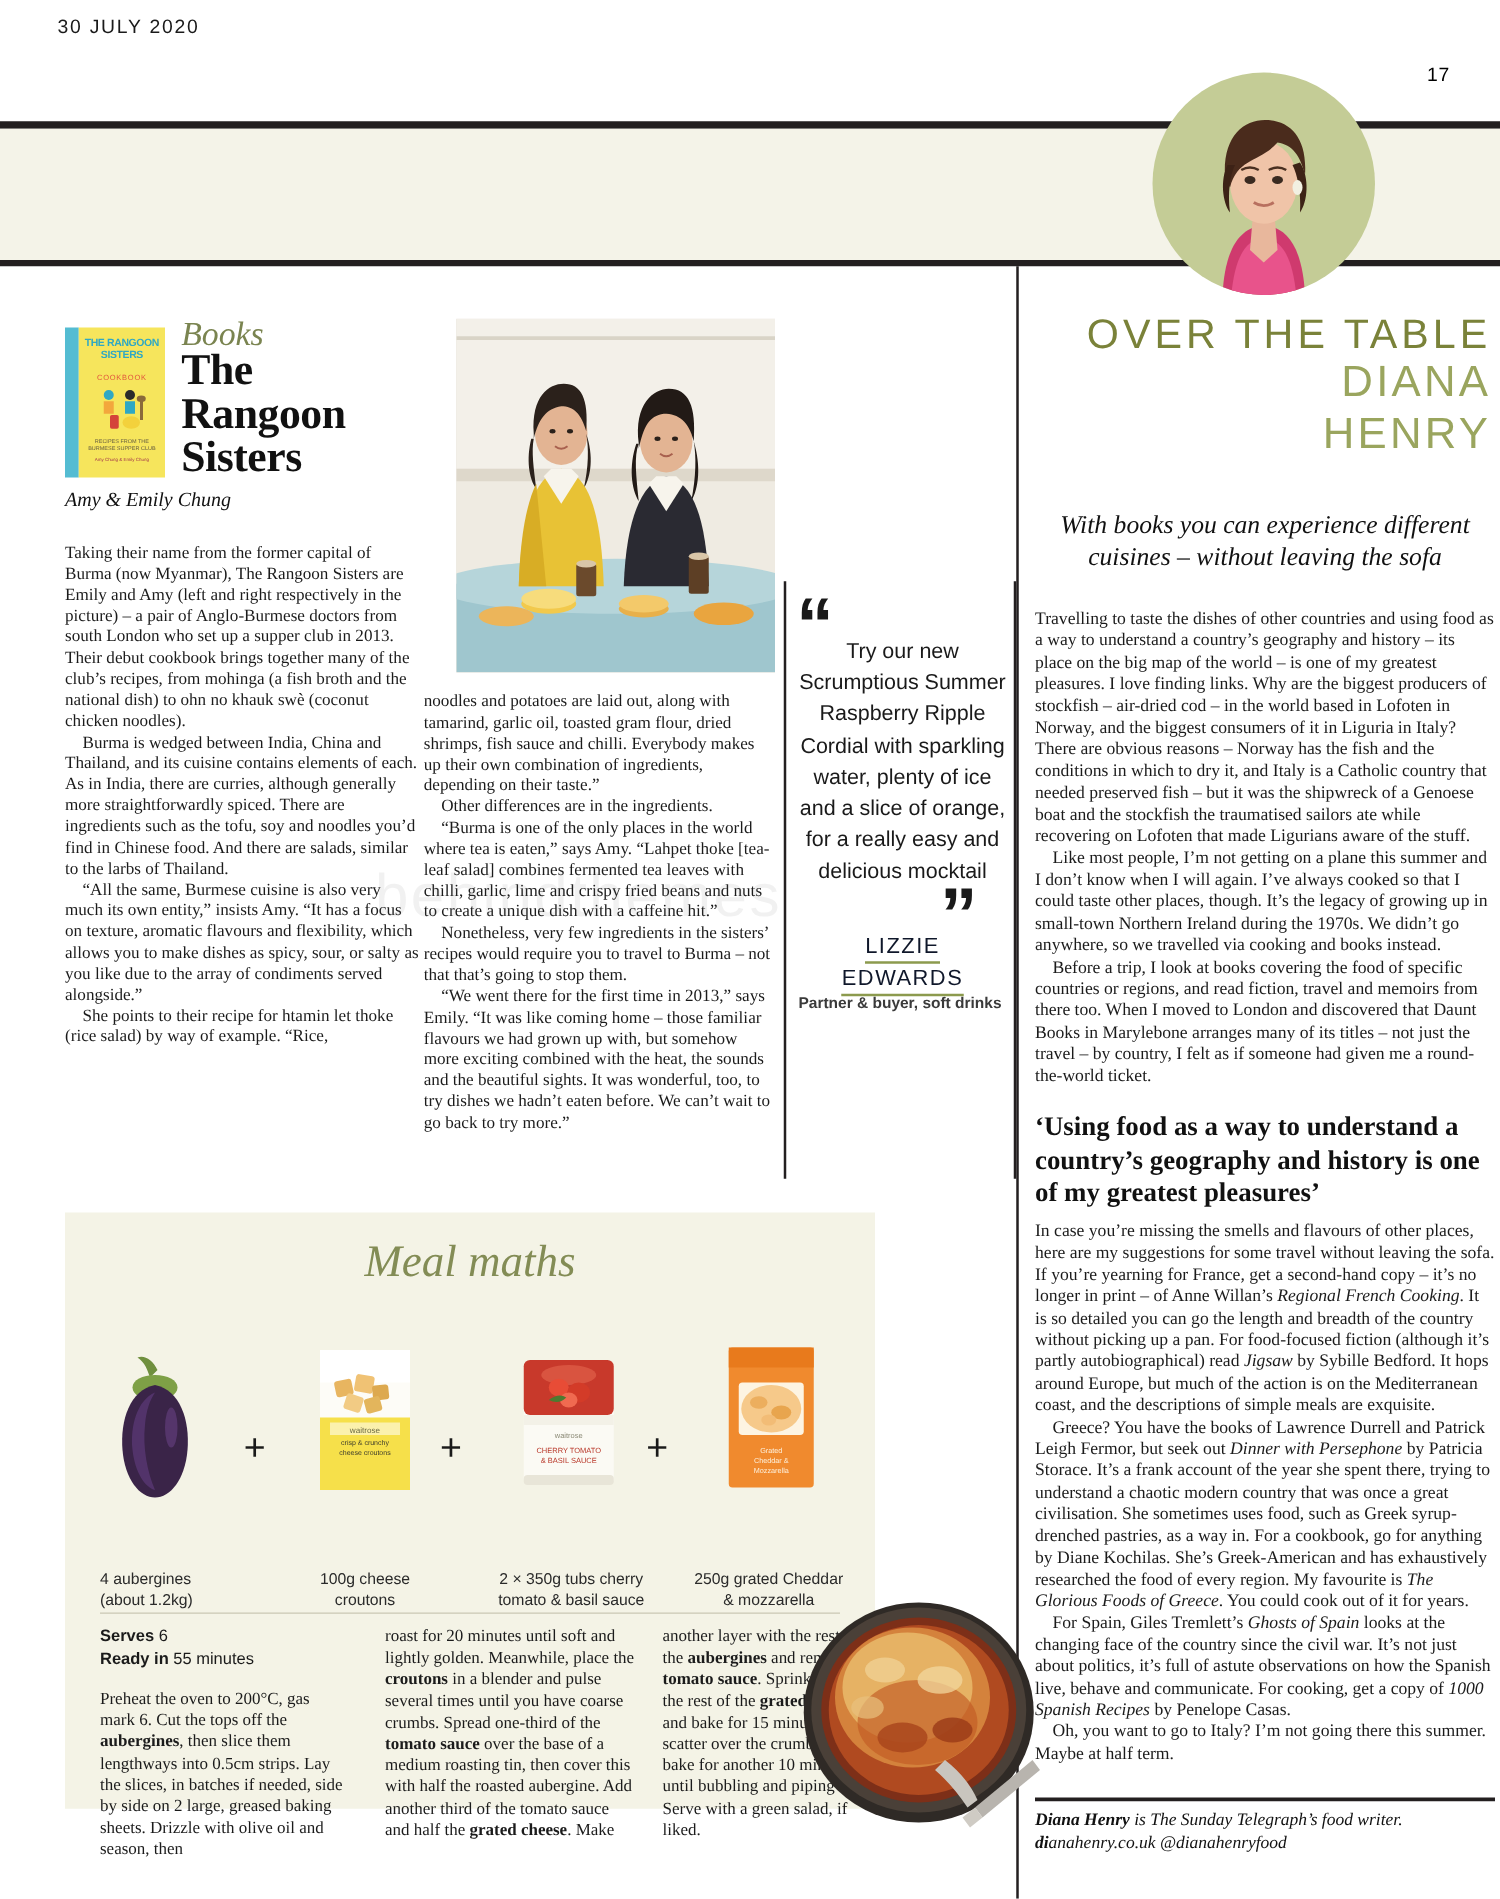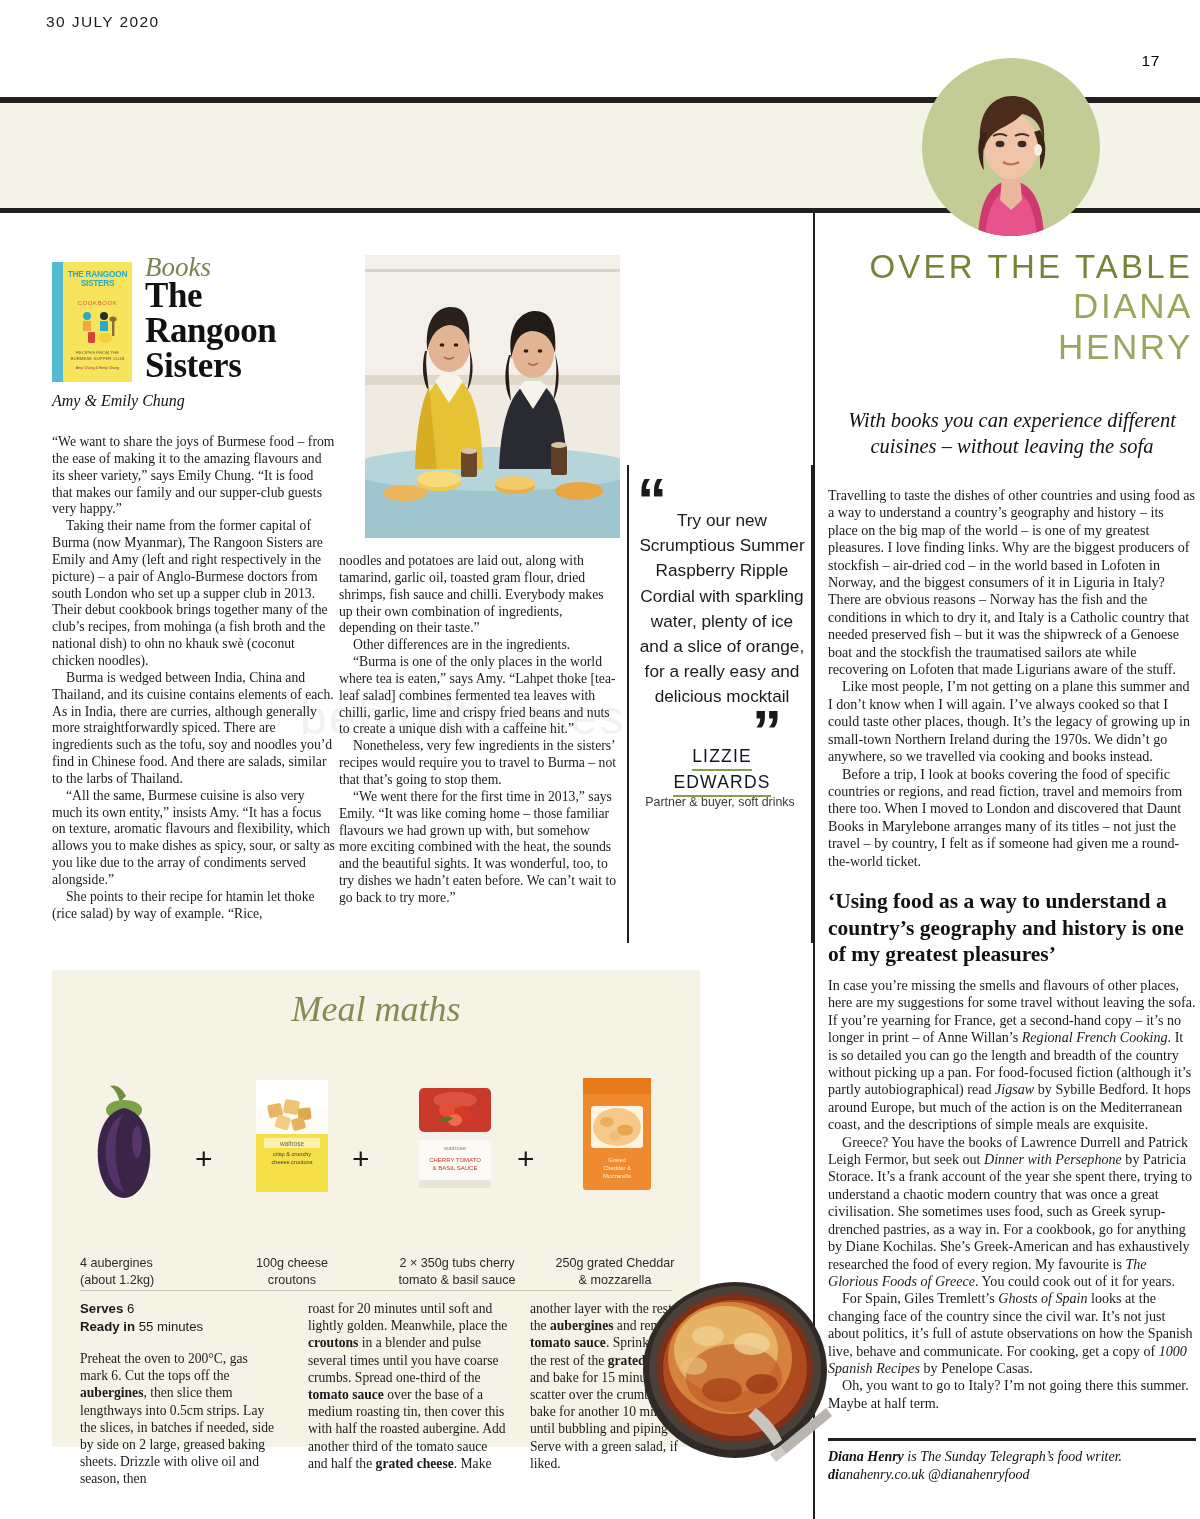--- a/index.html
+++ b/index.html
@@ -199,20 +199,21 @@
     padding-bottom: 1px;
   }
   .pq-role {
     position: absolute;
     left: 627px; top: 795px;
     width: 186px;
     text-align: center;
     font-family: "Liberation Sans", sans-serif;
     font-size: 12.4px;
     color: #3a3a3a;
+    font-weight: bold;
   }
 
   
   .ott-title {
     position: absolute;
     left: 841px; top: 247px;
     width: 352px;
     text-align: right;
     font-family: "Liberation Sans", sans-serif;
     font-size: 33px;
@@ -488,21 +489,20 @@
     <rect x="96" y="196" width="16" height="26" rx="2" fill="#6b4a2c"></rect>
     <ellipse cx="104" cy="196" rx="8" ry="3" fill="#d9c6a8"></ellipse>
     <rect x="186" y="190" width="16" height="30" rx="2" fill="#5d3f25"></rect>
     <ellipse cx="194" cy="190" rx="8" ry="3" fill="#d9c6a8"></ellipse>
     <ellipse cx="214" cy="236" rx="24" ry="9" fill="#e9a53f"></ellipse>
     <ellipse cx="40" cy="238" rx="22" ry="8" fill="#ecb55a"></ellipse>
   </svg>
 </div>
 
 <div class="body-col" id="books-col-1">
-  <p>“We want to share the joys of Burmese food – from the ease of making it to the amazing flavours and its sheer variety,” says Emily Chung. “It is food that makes our family and our supper-club guests very happy.”</p>
   <p>Taking their name from the former capital of Burma (now Myanmar), The Rangoon Sisters are Emily and Amy (left and right respectively in the picture) – a pair of Anglo-Burmese doctors from south London who set up a supper club in 2013. Their debut cookbook brings together many of the club’s recipes, from mohinga (a fish broth and the national dish) to ohn no khauk swè (coconut chicken noodles).</p>
   <p>Burma is wedged between India, China and Thailand, and its cuisine contains elements of each. As in India, there are curries, although generally more straightforwardly spiced. There are ingredients such as the tofu, soy and noodles you’d find in Chinese food. And there are salads, similar to the larbs of Thailand.</p>
   <p>“All the same, Burmese cuisine is also very much its own entity,” insists Amy. “It has a focus on texture, aromatic flavours and flexibility, which allows you to make dishes as spicy, sour, or salty as you like due to the array of condiments served alongside.”</p>
   <p>She points to their recipe for htamin let thoke (rice salad) by way of example. “Rice,</p>
 </div>
 
 <div class="body-col" id="books-col-2">
   <p>noodles and potatoes are laid out, along with tamarind, garlic oil, toasted gram flour, dried shrimps, fish sauce and chilli. Everybody makes up their own combination of ingredients, depending on their taste.”</p>
   <p>Other differences are in the ingredients.</p>
   <p>“Burma is one of the only places in the world where tea is eaten,” says Amy. “Lahpet thoke [tea-leaf salad] combines fermented tea leaves with chilli, garlic, lime and crispy fried beans and nuts to create a unique dish with a caffeine hit.”</p>

